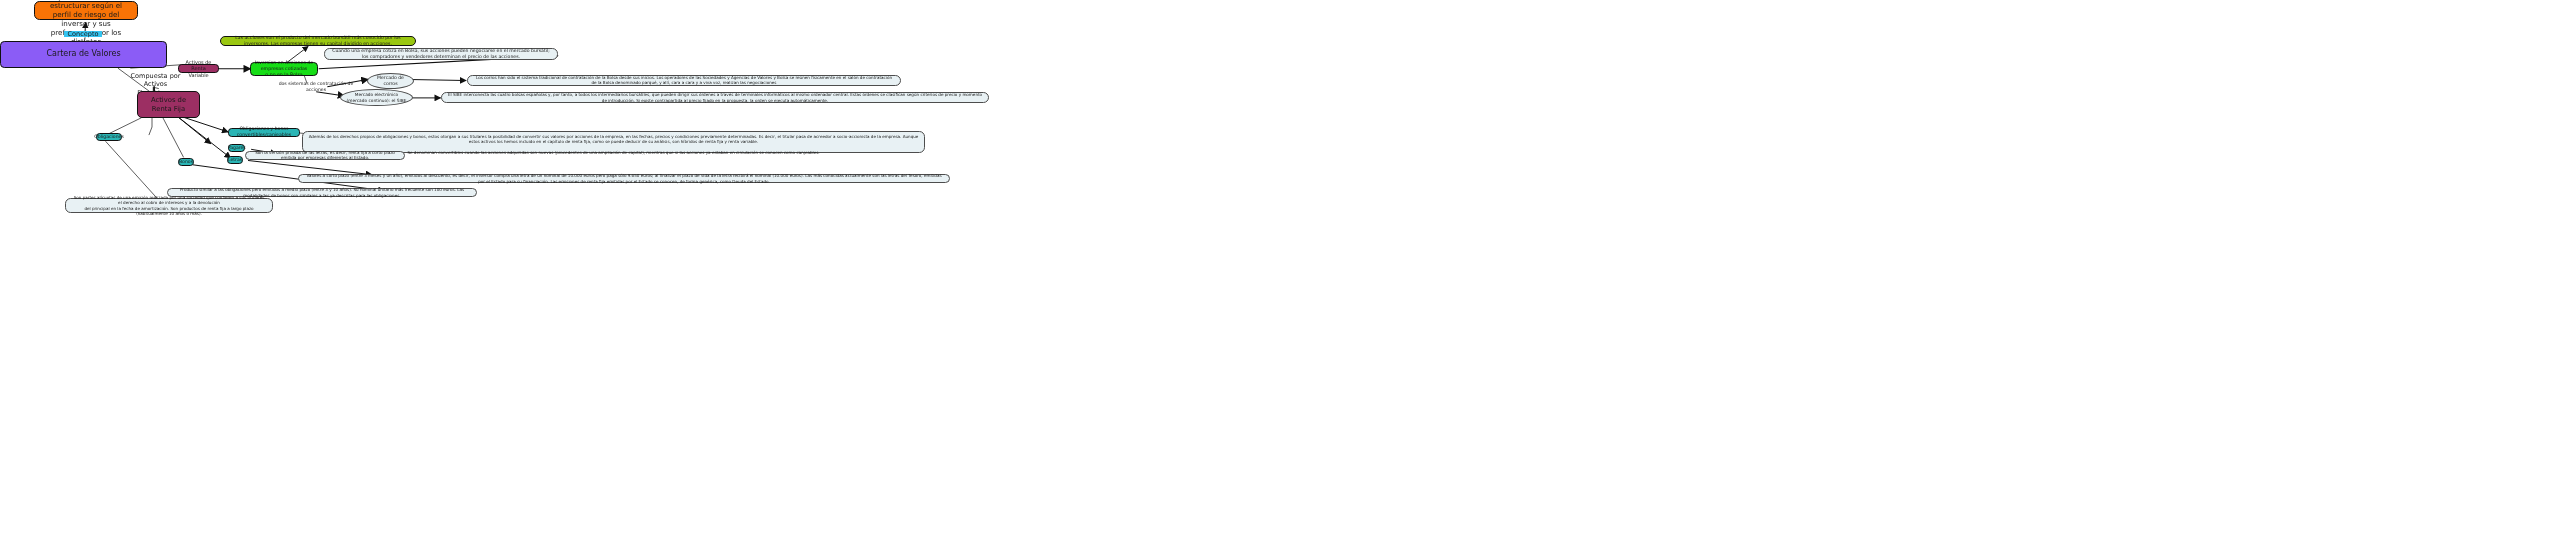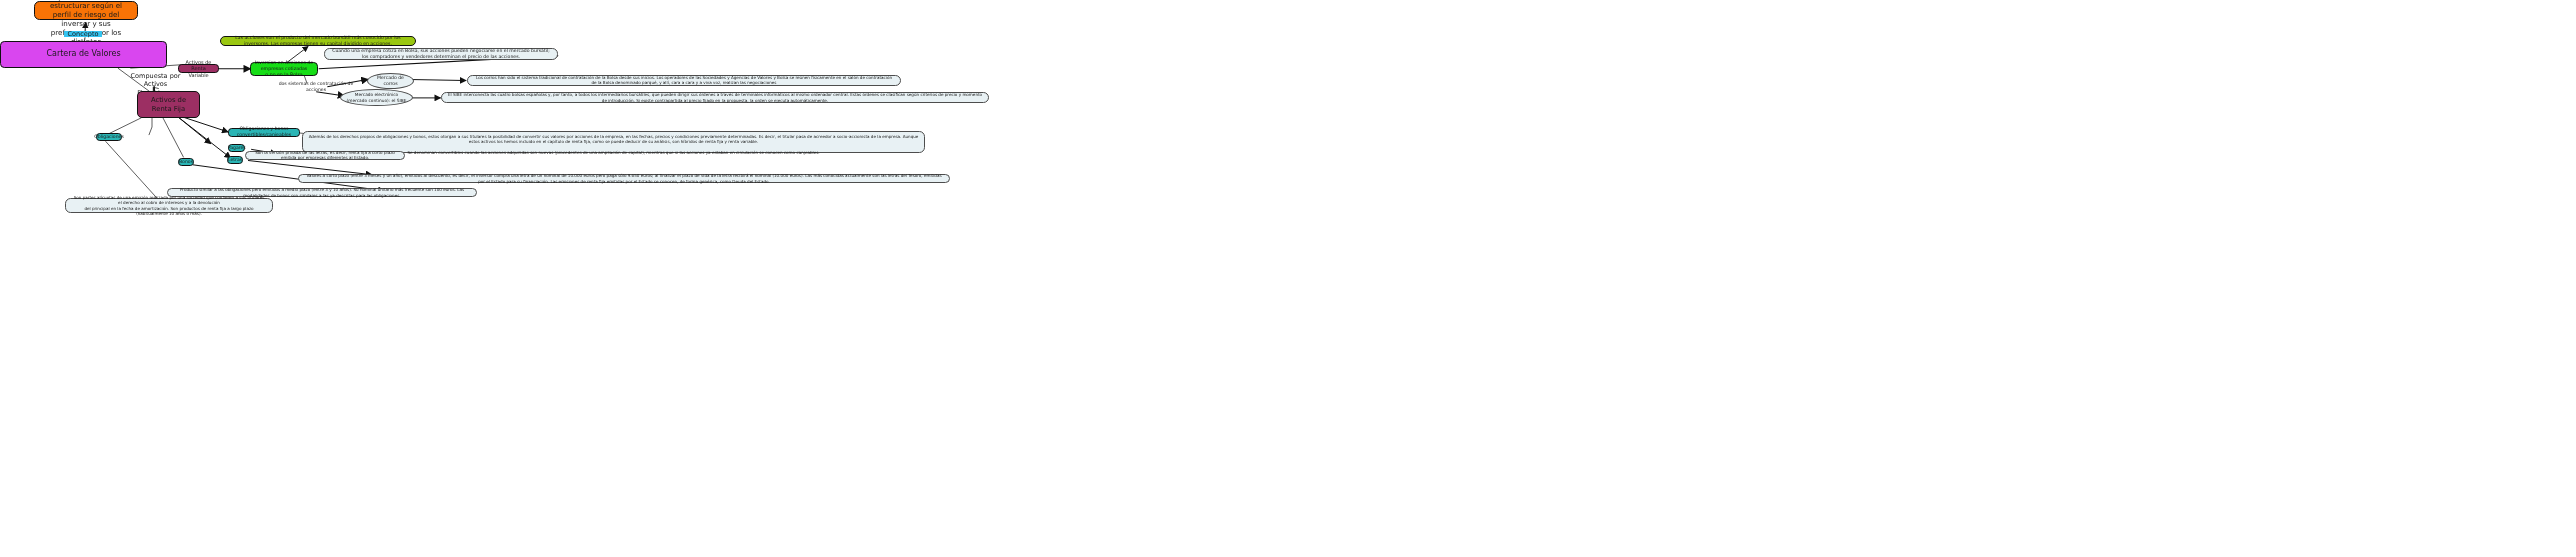--- a/index.html
+++ b/index.html
@@ -40,21 +40,21 @@
   }
   
   .n-concept-def {
     background: #f97306;
     border: 1px solid #111111;
     border-radius: 5.6px;
     font-size: 7.1px;
     padding: 2.5px 5px;
   }
   .n-root {
-    background: #d946ef;
+    background: #8b5cf6;
     border: 1px solid #111111;
     border-radius: 4.3px;
     font-size: 8px;
     padding: 5px 5px;
   }
   .n-link-label {
     background: #35c4f0;
     border: none;
     border-radius: 0;
     font-size: 6.5px;

